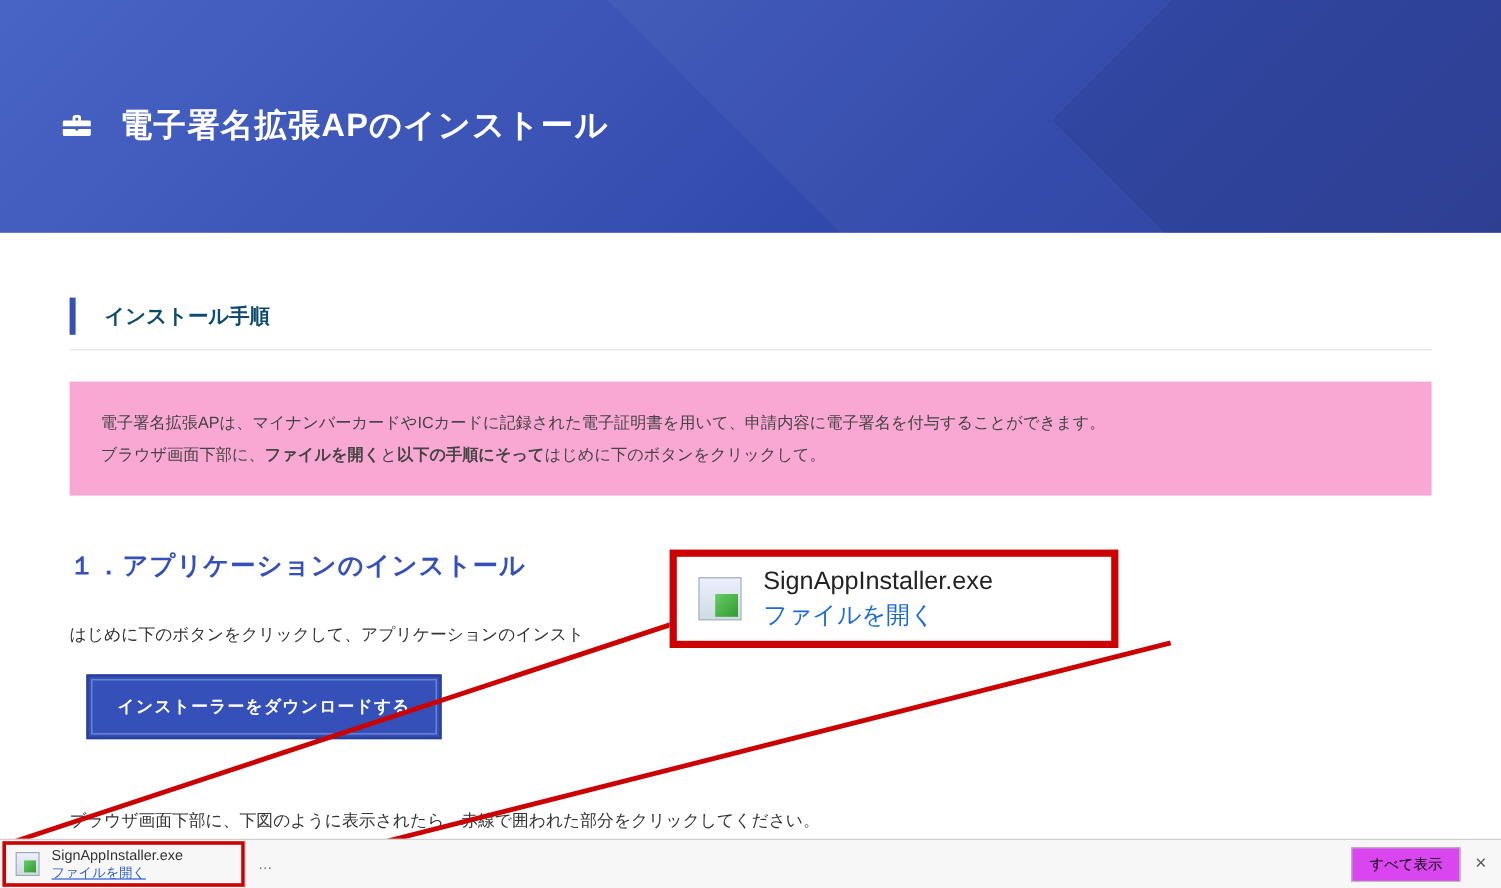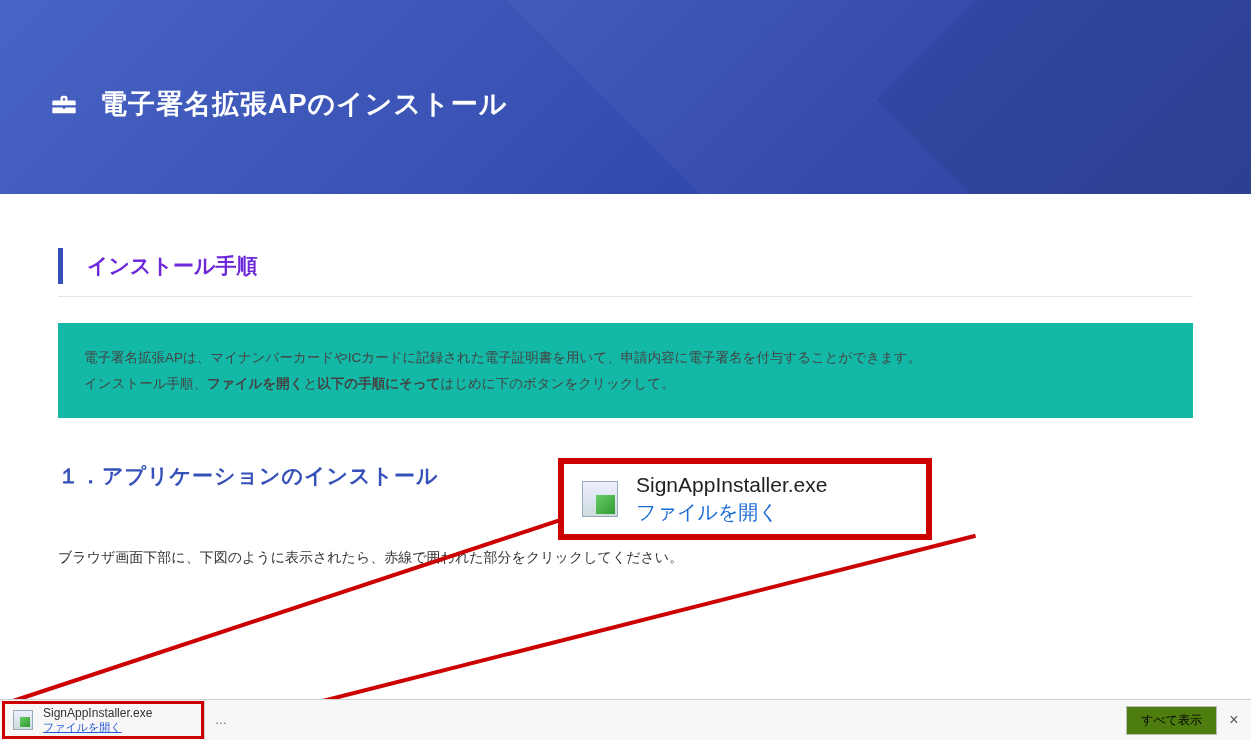--- a/index.html
+++ b/index.html
@@ -17,29 +17,29 @@
     .hero::before { width: 700px; height: 700px; transform: rotate(45deg); top: -350px; right: -100px; }
     .hero::after  { width: 600px; height: 600px; transform: rotate(45deg); top: -200px; right: -350px; background: rgba(0,0,20,0.08); }
     .hero-inner { position: relative; z-index: 2; padding: 86px 50px 0 50px; display: flex; align-items: center; gap: 22px; color: #fff; }
     .hero-title { font-size: 27px; font-weight: bold; letter-spacing: 1px; }
 
     .content { padding: 0 58px; }
 
     .section-heading {
       border-left: 5px solid #3550b8;
       padding: 4px 0 4px 24px;
-      font-size: 21px;
+      font-size: 17px;
       font-weight: bold;
       margin: 54px 0 12px 0;
-      color: #6d28d9;
+      color: #0c4a6e;
     }
     .hr { height: 1px; background: #e3e3e3; margin-bottom: 26px; }
 
     .note-box {
-      background: #14b8a6;
+      background: #f9a8d4;
       padding: 22px 26px;
       font-size: 13.5px;
       line-height: 1.9;
       color: #444;
     }
     .note-box b { font-weight: bold; }
 
     .step-title { color: #3550b8; font-size: 21px; font-weight: bold; margin: 44px 0 30px 0; letter-spacing: 1px; }
 
     .step-body { font-size: 14px; line-height: 1.9; color: #333; }
@@ -112,21 +112,21 @@
       margin-left: 2px;
       min-width: 202px;
       background:#f7f7f7;
     }
     .dl-chip .fn { font-size: 12px; }
     .dl-chip .open { font-size: 11px; color: #2a5bd7; text-decoration: underline; }
     .dl-rest { flex: 1; height: 100%; border-left: 1px solid #d0d0d0; display:flex; align-items:center; padding-left:10px; color:#666;}
     .show-all {
       margin-left: auto;
       border: 1px solid #bbb;
-      background: #4d7c0f;
+      background: #d946ef;
       padding: 5px 14px;
       font-size: 12px;
       cursor: pointer;
     }
     .close-x {
       width: 34px; text-align: center; font-size: 16px; color: #555; cursor: pointer;
     }
 
     .installer-icon-lg, .installer-icon-sm {
       display:inline-flex; align-items:center; justify-content:center;
@@ -154,27 +154,29 @@
   </div>
 </div>
 
 <div class="content">
   <h2 class="section-heading">インストール手順</h2>
   <div class="hr"></div>
 
   <div class="note-box">
     <div>電子署名拡張APは、マイナンバーカードやICカードに記録された電子証明書を用いて、申請内容に電子署名を付与することができます。</div>
     <div>
-      <span>インストール手順、</span><b>ファイルを開く</b><span>と</span><b>以下の手順にそって</b><span>はじめに下のボタンをクリックして。</span>
+      <span>ブラウザ画面下部に、</span><b>ファイルを開く</b><span>と</span><b>以下の手順にそって</b><span>はじめに下のボタンをクリックして。</span>
     </div>
   </div>
 
   <h3 class="step-title">１．アプリケーションのインストール</h3>
 
   <div class="step-body">
+    <p>はじめに下のボタンをクリックして、アプリケーションのインスト</p>
+    <button class="dl-button">インストーラーをダウンロードする</button>
     <p style="margin-top:54px">ブラウザ画面下部に、下図のように表示されたら、赤線で囲われた部分をクリックしてください。</p>
   </div>
 </div>
 
 <div class="callout">
   <span class="installer-icon-lg"></span>
   <div>
     <div class="fn">SignAppInstaller.exe</div>
     <div class="open">ファイルを開く</div>
   </div>

